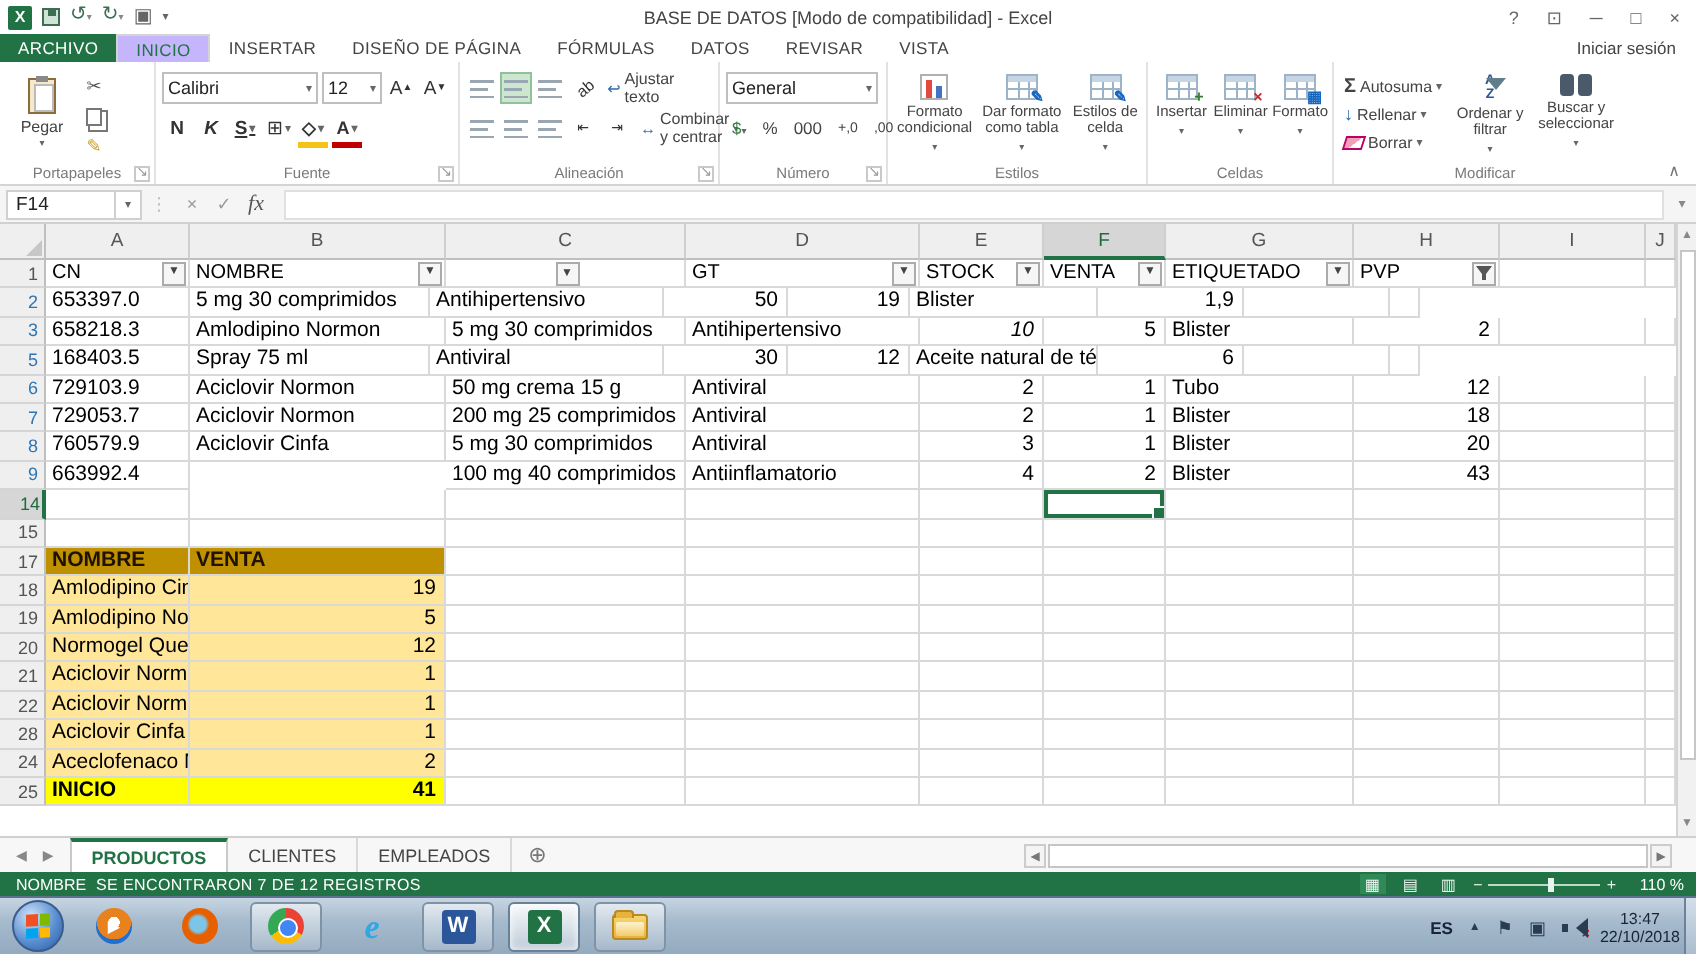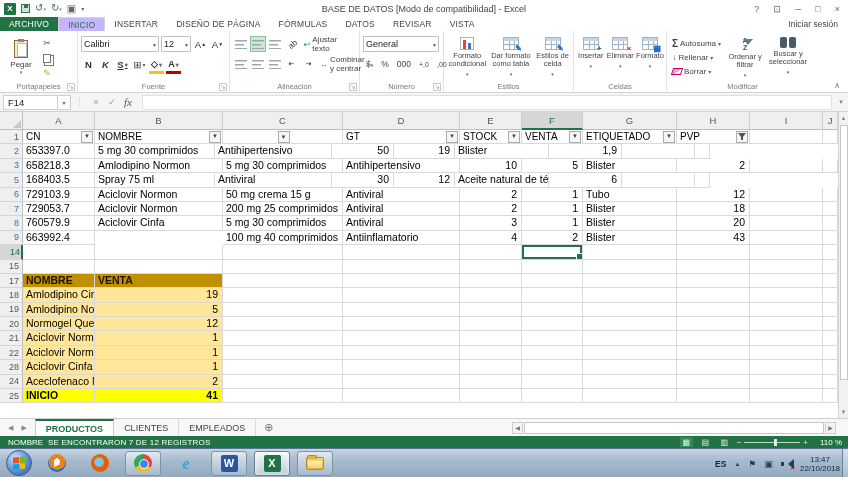--- a/index.html
+++ b/index.html
@@ -474,21 +474,21 @@
           <div class="gc r" style="width: 73px;">1,9</div>
           <div class="gc" style="width: 73px;"></div>
           <div class="gc" style="width: 15px;"></div>
         </div>
         <div class="grow">
           <div class="rh filtered">3</div>
           <div class="gc" style="width: 72px;">658218.3</div>
           <div class="gc" style="width: 128px;">Amlodipino Normon</div>
           <div class="gc" style="width: 120px;">5 mg 30 comprimidos</div>
           <div class="gc" style="width: 117px;">Antihipertensivo</div>
-          <div class="gc r" style="width: 62px;">10</div>
+          <div class="gc r" style="width: 62px; font-style: italic;">10</div>
           <div class="gc r" style="width: 61px;">5</div>
           <div class="gc" style="width: 94px;">Blister</div>
           <div class="gc r" style="width: 73px;">2</div>
           <div class="gc" style="width: 73px;"></div>
           <div class="gc" style="width: 15px;"></div>
         </div>
         <div class="grow">
           <div class="rh filtered">5</div>
           <div class="gc" style="width: 72px;">168403.5</div>
           <div class="gc" style="width: 120px;">Spray 75 ml</div>

